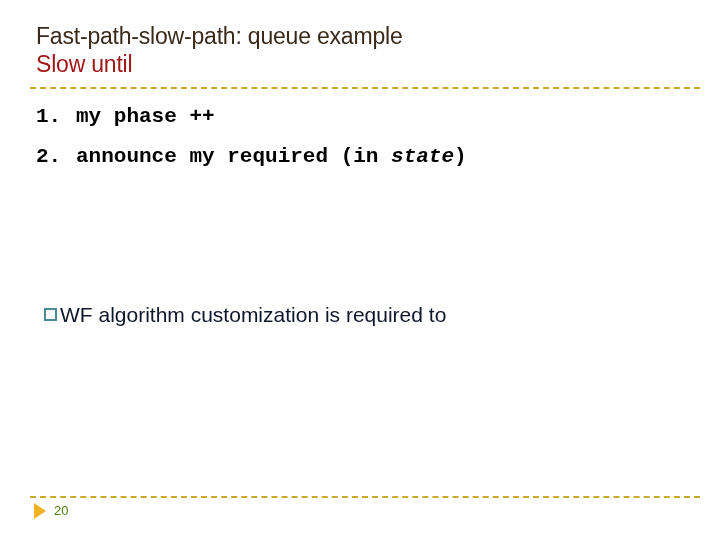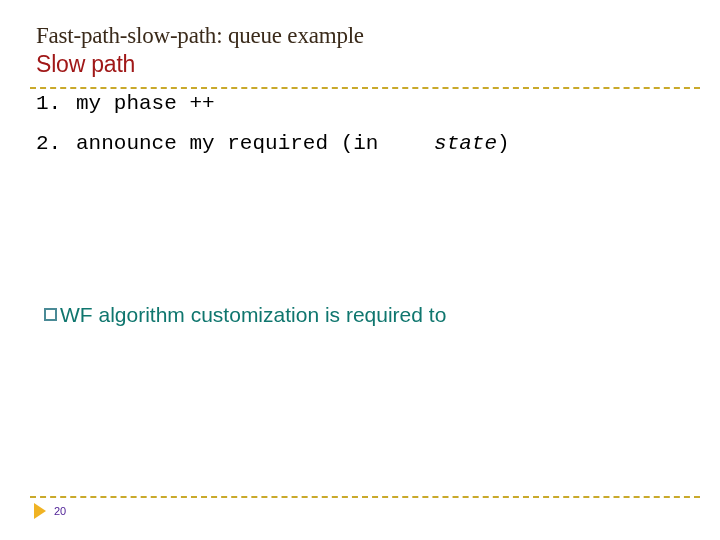--- a/index.html
+++ b/index.html
@@ -23,21 +23,21 @@
 
   
   .title-block {
     position: absolute;
     left: 36px;
     top: 22px;
     width: 660px;
   }
 
   .slide-title {
-    font-family: Liberation Serif, serif;
+    font-family: Liberation Sans, sans-serif;
     font-size: 23px;
     line-height: 28px;
     color: #3a2a1a;
     letter-spacing: -0.2px;
     white-space: nowrap;
   }
 
   .slide-subtitle {
     font-family: "Liberation Sans", sans-serif;
     font-size: 23px;
@@ -63,27 +63,28 @@
     top: 496px;
     width: 670px;
     height: 0;
     border-top: 2px dashed #c9a92b;
   }
 
   
   .code-list {
     position: absolute;
     left: 36px;
-    top: 84px;
+    top: 97px;
     width: 660px;
     font-family: "Liberation Mono", "DejaVu Sans Mono", monospace;
     font-size: 21px;
     line-height: 40px;
     color: #000000;
     white-space: nowrap;
+    font-weight: bold;
   }
 
   .code-row {
     display: block;
     white-space: nowrap;
   }
 
   .code-num {
     display: inline-block;
     width: 40px;
@@ -93,21 +94,20 @@
   .code-num.small {
     font-size: 17px;
   }
 
   .code-text {
     display: inline;
   }
 
   .code-italic {
     font-style: italic;
-    margin-left: 43px;
   }
 
   .code-cont {
     display: block;
     padding-left: 53px;
     white-space: nowrap;
   }
 
   
   .bullet-block {
@@ -115,21 +115,21 @@
     left: 44px;
     top: 300px;
     width: 620px;
   }
 
   .bullet-row {
     position: relative;
     font-family: "Liberation Sans", sans-serif;
     font-size: 21px;
     line-height: 30px;
-    color: #0f766e;
+    color: #0f172a;
   }
 
   .bullet-marker {
     display: inline-block;
     width: 13px;
     height: 13px;
     border: 2px solid #4a8a96;
     background: transparent;
     vertical-align: 1px;
     margin-right: 3px;
@@ -158,33 +158,33 @@
   .footer-triangle {
     width: 0;
     height: 0;
     border-top: 8px solid transparent;
     border-bottom: 8px solid transparent;
     border-left: 12px solid #f0b323;
   }
 
   .footer-pagenum {
     font-family: "Liberation Sans", sans-serif;
-    font-size: 11px;
-    color: #4c1d95;
+    font-size: 13px;
+    color: #4d7c0f;
     line-height: 16px;
   }
 </style>
 </head>
 <body>
 
 <div id="slide">
 
   <div class="title-block">
     <div class="slide-title">Fast-path-slow-path: queue example</div>
-    <div class="slide-subtitle">Slow path</div>
+    <div class="slide-subtitle">Slow until</div>
   </div>
 
   <div class="rule-top"></div>
 
   <div class="code-list">
 
     <div class="code-row">
       <span class="code-num">1.</span><span class="code-text">my phase ++</span>
     </div>
 

